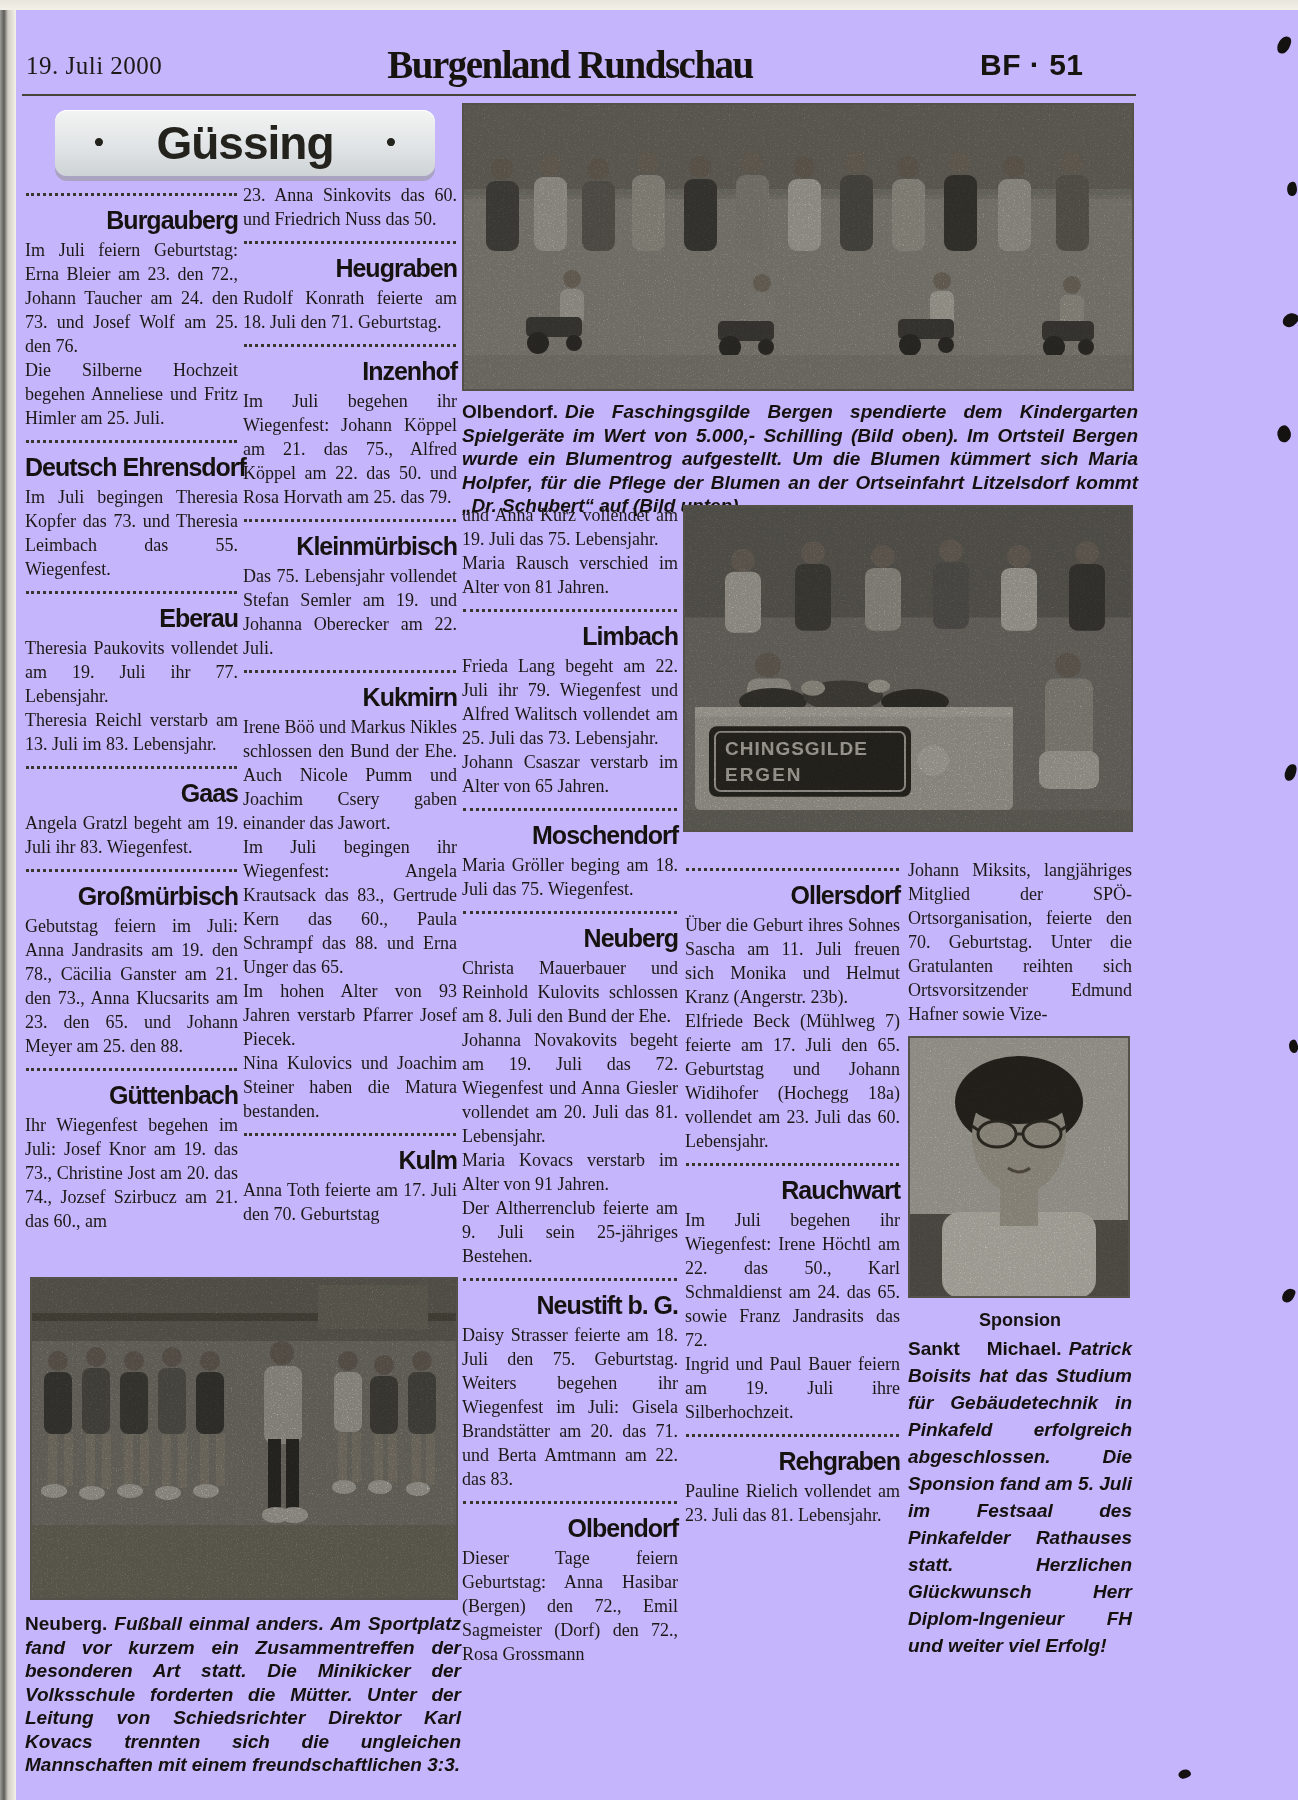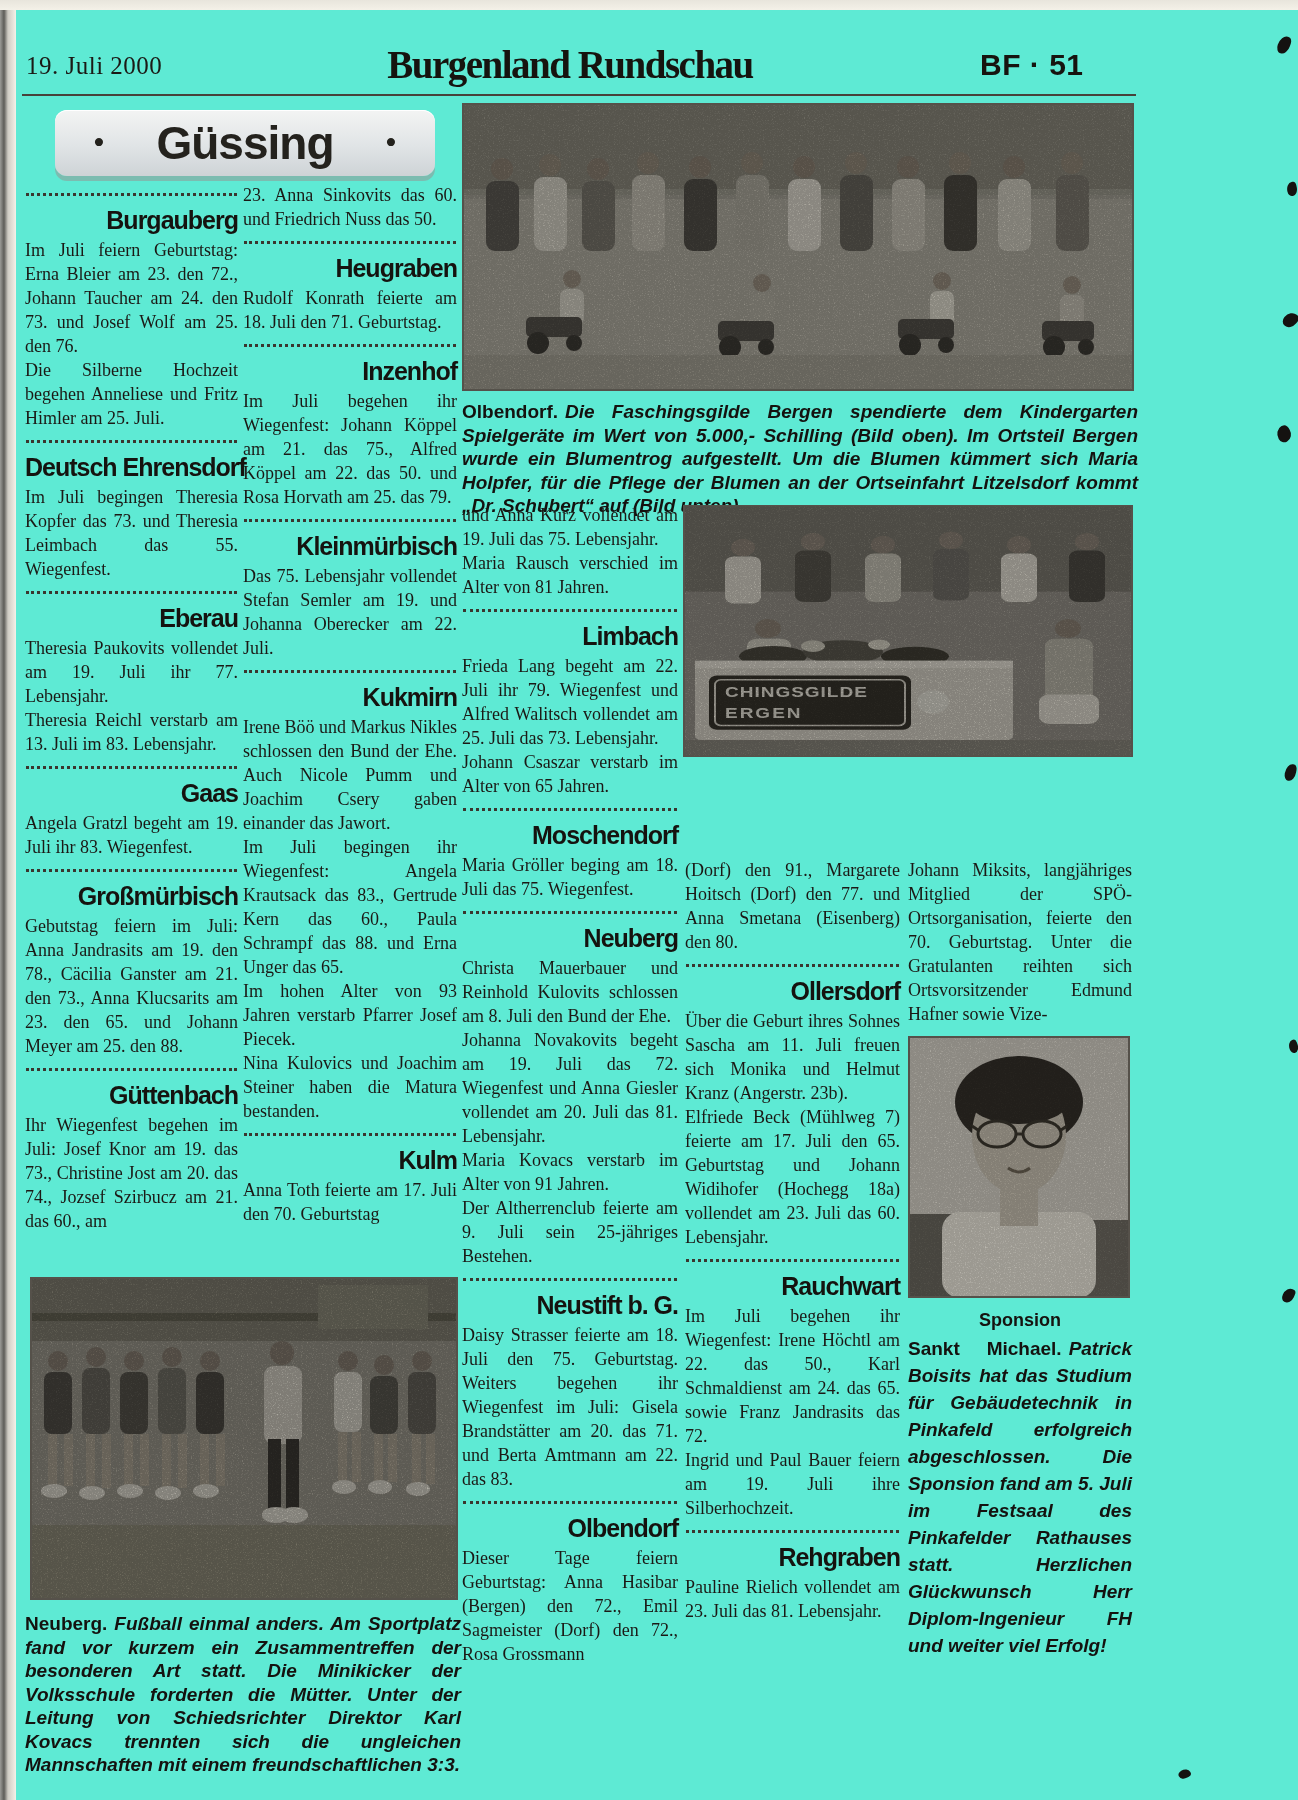--- a/index.html
+++ b/index.html
@@ -1,16 +1,16 @@
 <!DOCTYPE html>
 <html><head>
 <meta charset="utf-8">
 <style>
   html,body{margin:0;padding:0;background:#8a8a86;}
-  .page{position:relative;width:1298px;height:1800px;margin:0 auto;background:#5eead4;
+  .page{position:relative;width:1298px;height:1800px;margin:0 auto;background:#c4b5fd;
         overflow:hidden;font-family:"Liberation Serif",serif;color:#1b1915;}
   
   .edge-left{position:absolute;left:0;top:0;width:16px;height:100%;
     background:linear-gradient(90deg,#9b9b97 0px,#5d5c58 4px,#cfccc4 8px,#f4f1e8 16px);}
   .edge-top{position:absolute;left:0;top:0;width:100%;height:10px;
     background:linear-gradient(180deg,#e8e5dc,#f4f1e8);}
   .mark{position:absolute;background:#141210;border-radius:60% 30% 55% 40%;}
 
   
   .date{position:absolute;left:26px;top:52px;font-size:25px;letter-spacing:.5px;}
@@ -134,21 +134,21 @@
       <rect y="252" width="672" height="36" fill="#a8a497"></rect>
       <rect width="672" height="288" filter="url(#grain)" opacity="0.38"></rect>
       <rect x="1" y="1" width="670" height="286" fill="none" stroke="#55514a" stroke-width="2"></rect>
     </svg>
   </div>
 
   <div class="cap captype" style="left:462px;top:400px;width:676px">
     <span class="lead">Olbendorf.</span><span>Die Faschingsgilde Bergen spendierte dem Kindergarten Spielgeräte im Wert von 5.000,- Schilling (Bild oben). Im Ortsteil Bergen wurde ein Blumentrog aufgestellt. Um die Blumen kümmert sich Maria Holpfer, für die Pflege der Blumen an der Ortseinfahrt Litzelsdorf kommt „Dr. Schubert“ auf (Bild unten).</span>
   </div>
 
-  <div class="photo" style="left:683px;top:505px;width:450px;height:252px">
+  <div class="photo" style="left:683px;top:505px;width:450px;height:327px">
     <svg viewBox="0 0 450 343" preserveAspectRatio="none">
       <rect width="450" height="343" fill="#97938a"></rect>
       <rect width="450" height="118" fill="#7d7a70"></rect>
       <g>
         <circle cx="60" cy="58" r="12" fill="#90867a"></circle>
           <rect x="42" y="70" width="36" height="64" rx="9" fill="#ddd9cd"></rect>
         <circle cx="130" cy="50" r="12" fill="#90867a"></circle>
           <rect x="112" y="62" width="36" height="70" rx="9" fill="#5a574f"></rect>
         <circle cx="200" cy="54" r="12" fill="#90867a"></circle>
           <rect x="182" y="66" width="36" height="66" rx="9" fill="#c7c3b6"></rect>
@@ -281,21 +281,20 @@
       <p class="bp">Daisy Strasser feierte am 18. Juli den 75. Geburtstag. Weiters begehen ihr Wiegenfest im Juli: Gisela Brandstätter am 20. das 71. und Berta Amtmann am 22. das 83.</p>
     </section>
     <section>
       <div class="rule"></div>
       <h3 class="sec-h">Olbendorf</h3>
       <p class="bp">Dieser Tage feiern Geburtstag: Anna Hasibar (Bergen) den 72., Emil Sagmeister (Dorf) den 72., Rosa Grossmann</p>
     </section>
   </div>
 
   <div class="col" style="left:685px;top:858px;width:215px">
-    <p class="bp">(Dorf) den 91., Margarete Hoitsch (Dorf) den 77. und Anna Smetana (Eisenberg) den 80.</p>
     <section>
       <div class="rule"></div>
       <h3 class="sec-h">Ollersdorf</h3>
       <p class="bp">Über die Geburt ihres Sohnes Sascha am 11. Juli freuen sich Monika und Helmut Kranz (Angerstr. 23b).</p>
       <p class="bp">Elfriede Beck (Mühlweg 7) feierte am 17. Juli den 65. Geburtstag und Johann Widihofer (Hochegg 18a) vollendet am 23. Juli das 60. Lebensjahr.</p>
     </section>
     <section>
       <div class="rule"></div>
       <h3 class="sec-h">Rauchwart</h3>
       <p class="bp">Im Juli begehen ihr Wiegenfest: Irene Höchtl am 22. das 50., Karl Schmaldienst am 24. das 65. sowie Franz Jandrasits das 72.</p>

